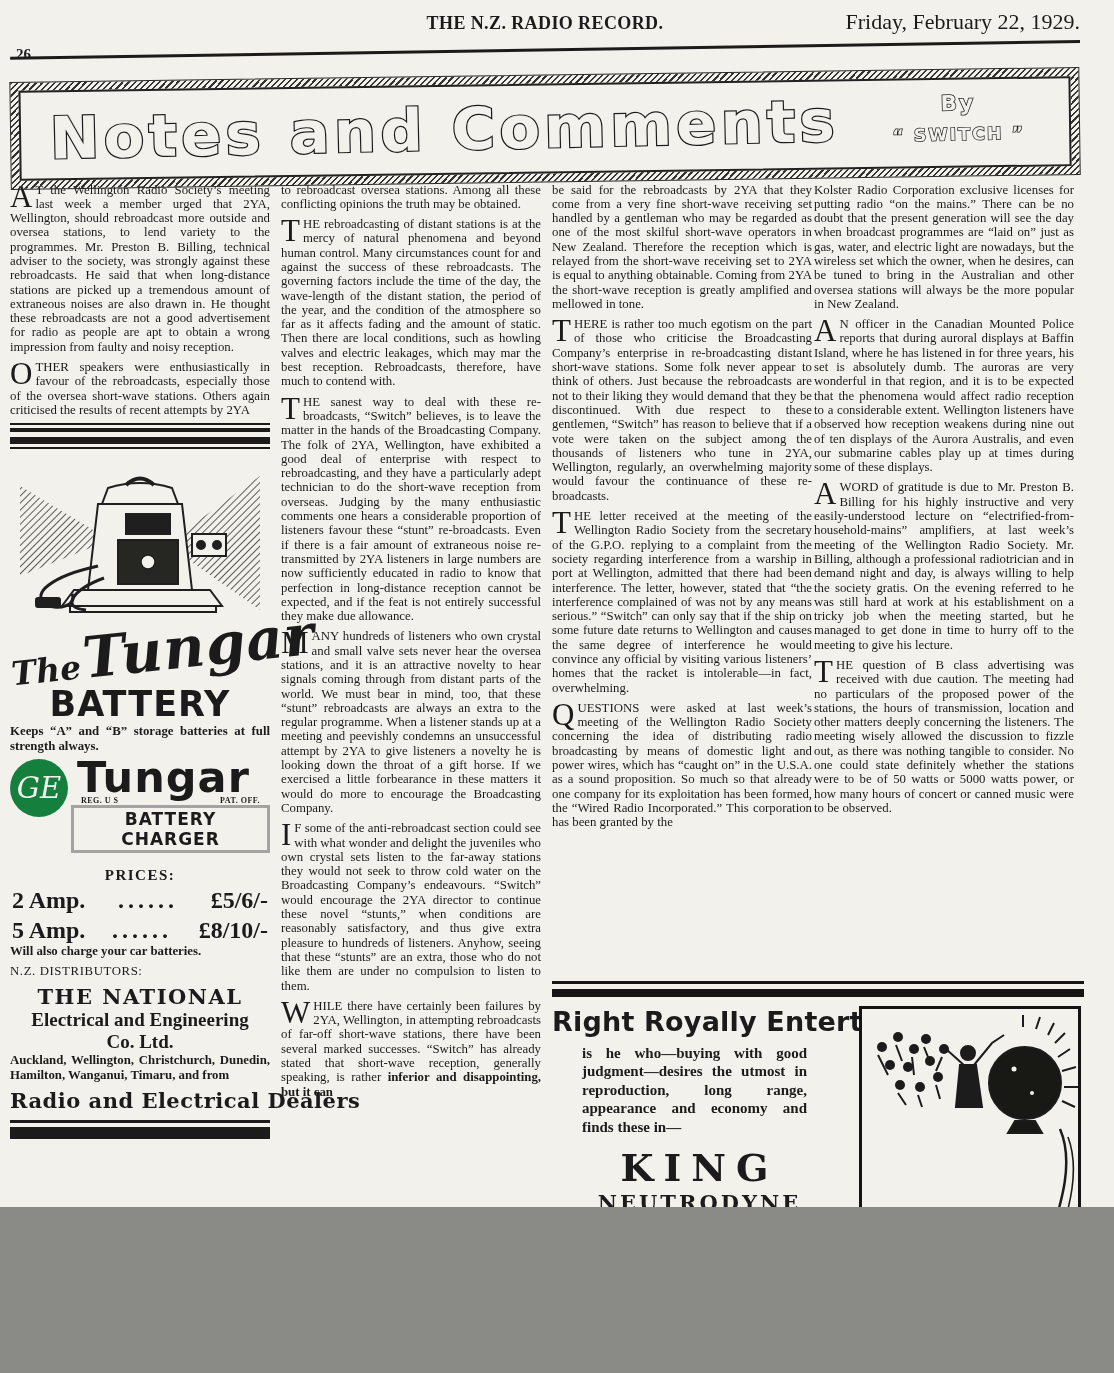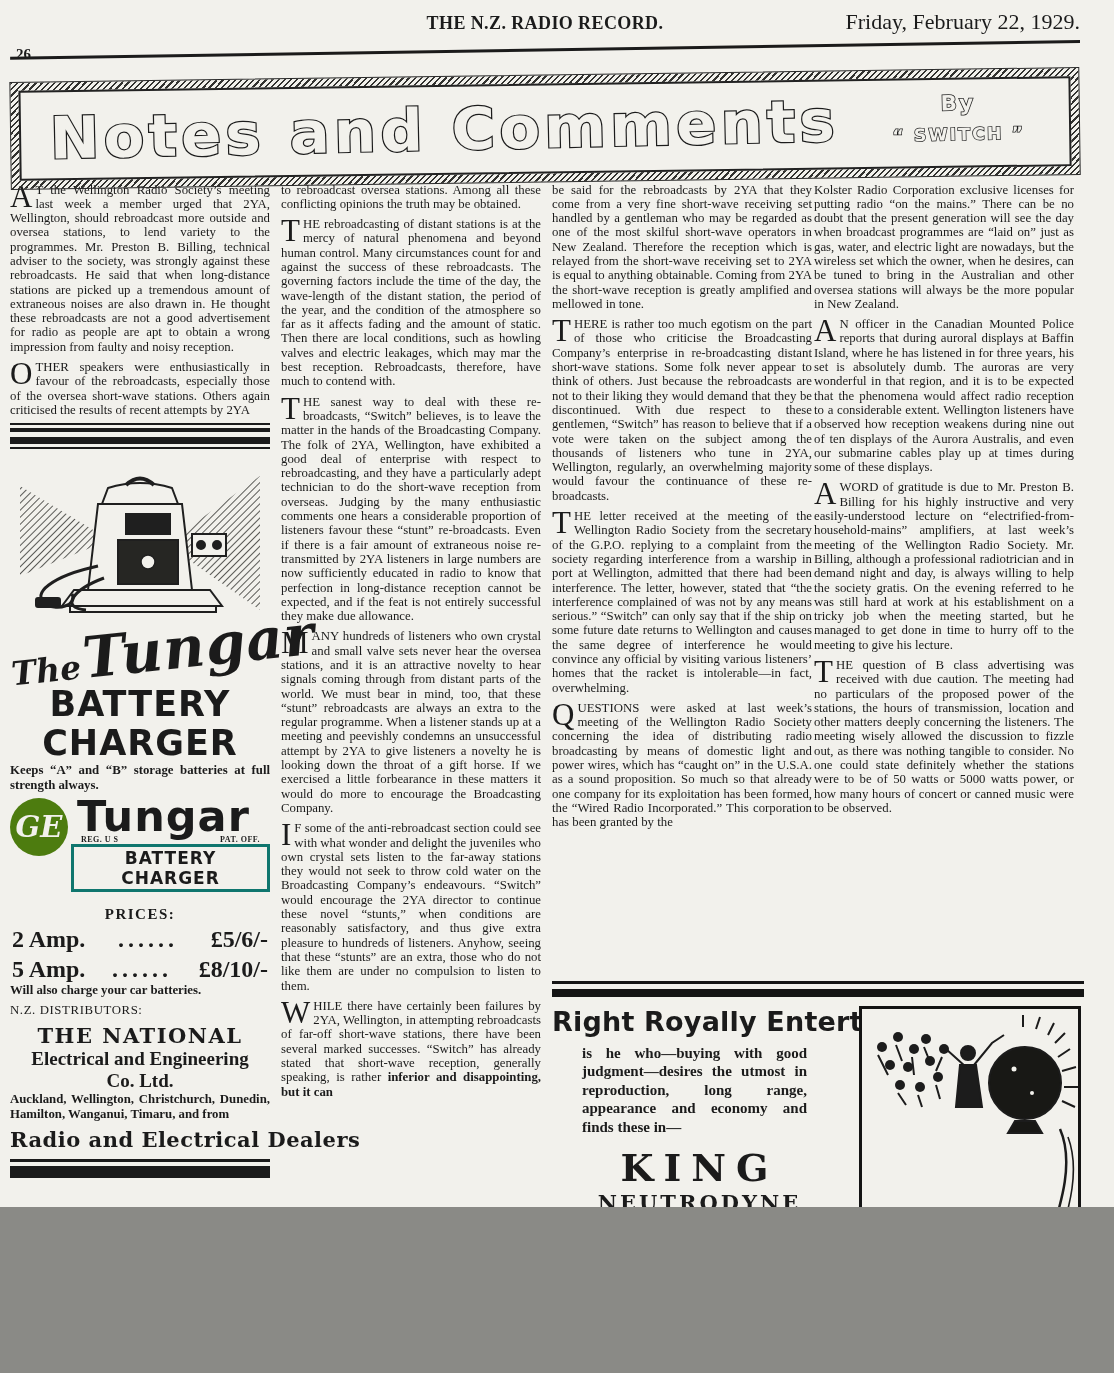--- a/index.html
+++ b/index.html
@@ -37,26 +37,26 @@
   .t-bar{height:7px;background:#1b1b1b;margin:0 0 3px;}
   .charger{display:block;margin:3px auto 0;}
   .script-brand{font-family:"DejaVu Serif",serif;font-style:italic;font-weight:bold;
     transform:rotate(-6deg);text-align:center;margin-top:-4px;white-space:nowrap;}
   .script-the{font-size:33px;margin-right:3px;}
   .script-tun{font-size:57px;letter-spacing:1px;}
   .batt,.chrg{font-family:"DejaVu Sans",sans-serif;font-weight:bold;font-size:35px;
     text-align:center;line-height:39px;letter-spacing:1px;}
   .tagline{font-size:16.5px;font-weight:bold;text-align:center;line-height:21px;margin:8px 8px 10px;}
   .logo-row{display:flex;align-items:flex-start;justify-content:center;gap:3px;}
-  .ge-circle{width:58px;height:58px;border-radius:50%;background:#4d7c0f;color:#f2f1ec;flex:0 0 auto;
-    font-family:"DejaVu Serif",serif;font-style:italic;font-weight:bold;font-size:29px;
+  .ge-circle{width:58px;height:58px;border-radius:50%;background:#15803d;color:#f2f1ec;flex:0 0 auto;
+    font-family:"DejaVu Serif",serif;font-style:italic;font-weight:normal;font-size:29px;
     display:flex;align-items:center;justify-content:center;}
   .logo-tungar{font-family:"DejaVu Sans",sans-serif;font-weight:bold;font-size:43px;line-height:37px;letter-spacing:1px;margin-left:6px;}
   .reg-row{display:flex;justify-content:space-between;font-size:8px;font-weight:bold;padding:0 10px;letter-spacing:.5px;}
-  .logo-box{border:3px solid #0f766e;font-family:"DejaVu Sans",sans-serif;font-weight:bold;
+  .logo-box{border:3px solid #a3a3a3;font-family:"DejaVu Sans",sans-serif;font-weight:bold;
     font-size:17px;text-align:center;padding:1px 6px;letter-spacing:1px;}
   .prices-label{text-align:center;font-weight:bold;font-size:15px;letter-spacing:1.5px;margin-top:14px;}
   .price-row{display:flex;align-items:baseline;font-weight:bold;font-size:24px;padding:0 2px;margin-top:3px;}
   .price-row .dots{flex:1;text-align:center;letter-spacing:4px;}
   .car-note{font-weight:bold;font-size:14.5px;text-align:center;margin:5px 0 2px;}
   .dist{font-size:14px;letter-spacing:.6px;text-align:center;margin:2px 0;}
   .nat1{font-family:"DejaVu Serif",serif;font-weight:bold;font-size:21px;text-align:center;letter-spacing:1.5px;margin-top:2px;}
   .nat2{font-weight:bold;font-size:19px;text-align:center;}
   .nat3{font-weight:bold;font-size:19px;text-align:center;}
   .locs{font-weight:bold;font-size:12.5px;text-align:center;line-height:15px;margin:4px 12px 3px;}
@@ -144,21 +144,20 @@
             <path d="M84,114 C38,124 16,142 32,152 C44,160 64,152 58,142" fill="none" stroke-width="3"></path>
             <path d="M90,126 C58,138 46,156 72,158" fill="none" stroke-width="3"></path>
             <rect x="22" y="146" width="24" height="9" rx="2" fill="#1f1f1f"></rect>
           </g>
         </svg>
 
         <div class="script-brand">
           <span class="script-the">The</span><span class="script-tun">Tungar</span>
         </div>
         <div class="batt">BATTERY</div>
-        <div class="chrg">CHARGER</div>
         <p class="tagline">Keeps “A” and “B” storage batteries at full strength always.</p>
 
         <div class="logo-row">
           <div class="ge-circle">GE</div>
           <div>
             <div class="logo-tungar">Tungar</div>
             <div class="reg-row">
               <span>REG. U S</span>
               <span>PAT. OFF.</span>
             </div>

